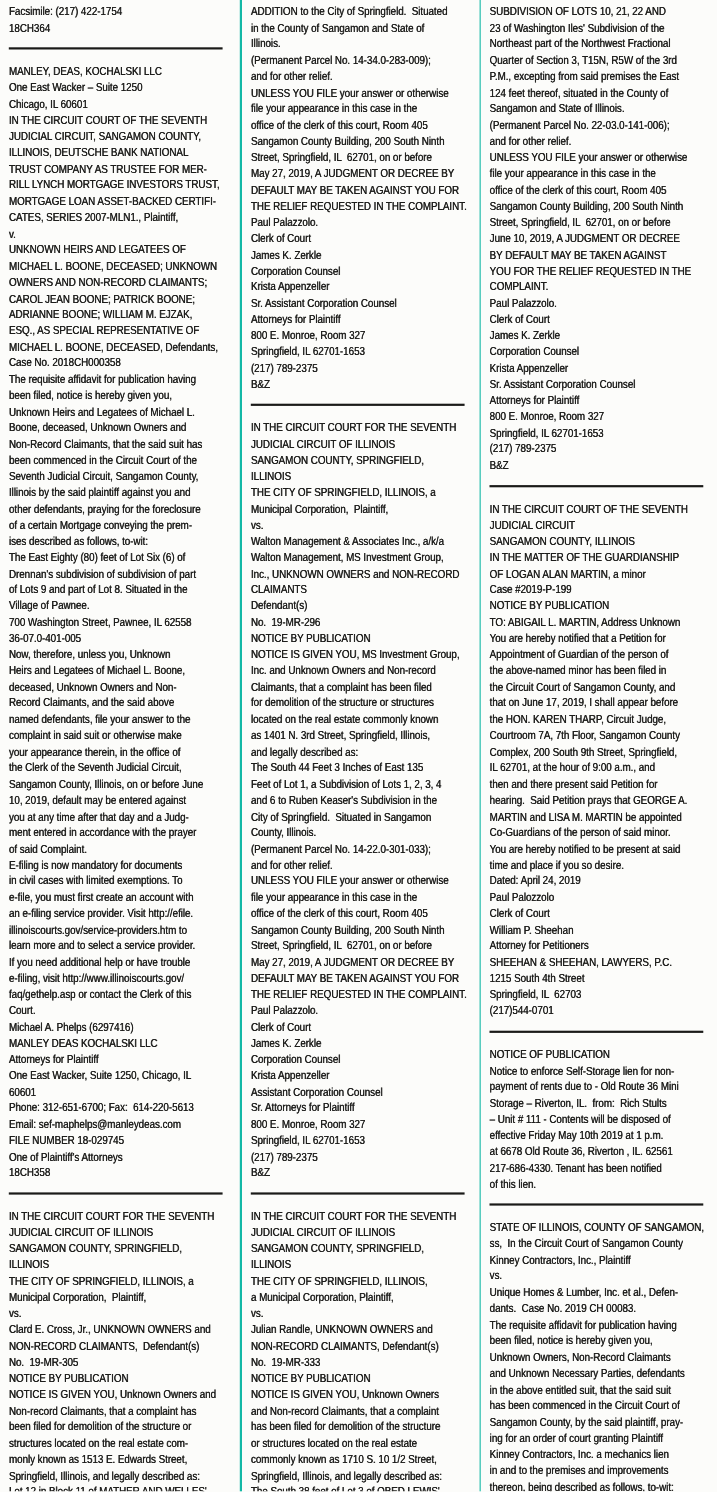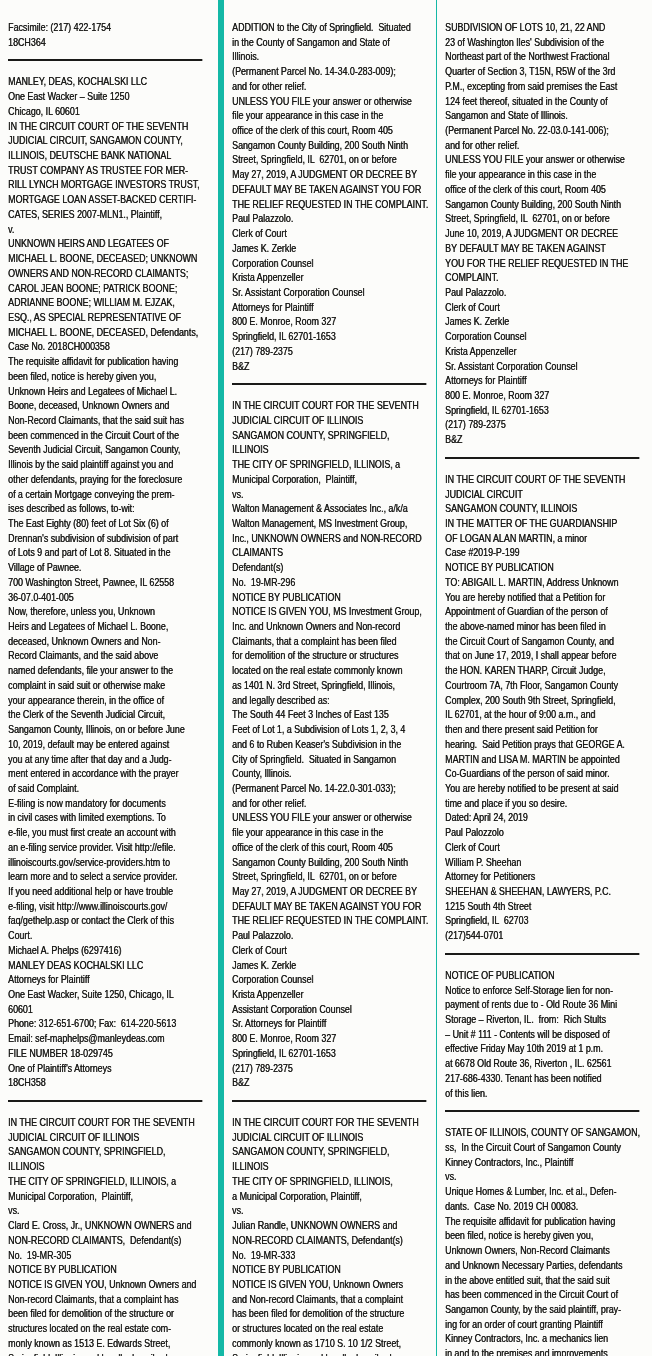--- a/index.html
+++ b/index.html
@@ -4,26 +4,26 @@
 <style>
   html, body { margin: 0; padding: 0; }
   body {
     width: 652px; height: 1356px; overflow: hidden;
     background: #fcfcfa;
     font-family: "Liberation Sans", sans-serif;
   }
   .page { display: flex; width: 652px; height: 1356px; }
   .col {
     box-sizing: border-box;
-    padding: 20px 0 0 8px;
+    padding: 4px 0 0 8px;
     overflow: hidden;
     height: 1356px;
   }
   .col-1 { width: 218px; }
-  .col-2 { width: 218px; border-left: 6px solid #14b8a6; }
+  .col-2 { width: 218px; border-left: 2px solid #14b8a6; }
   .col-3 { width: 216px; border-left: 1px solid #14b8a6; }
   .inner {
     width: 246px;
     transform: scaleX(0.845);
     transform-origin: 0 0;
     color: #1d1d1b;
     font-size: 10.6px;
     line-height: 14.72px;
     font-weight: 500;
     letter-spacing: -0.05px;

